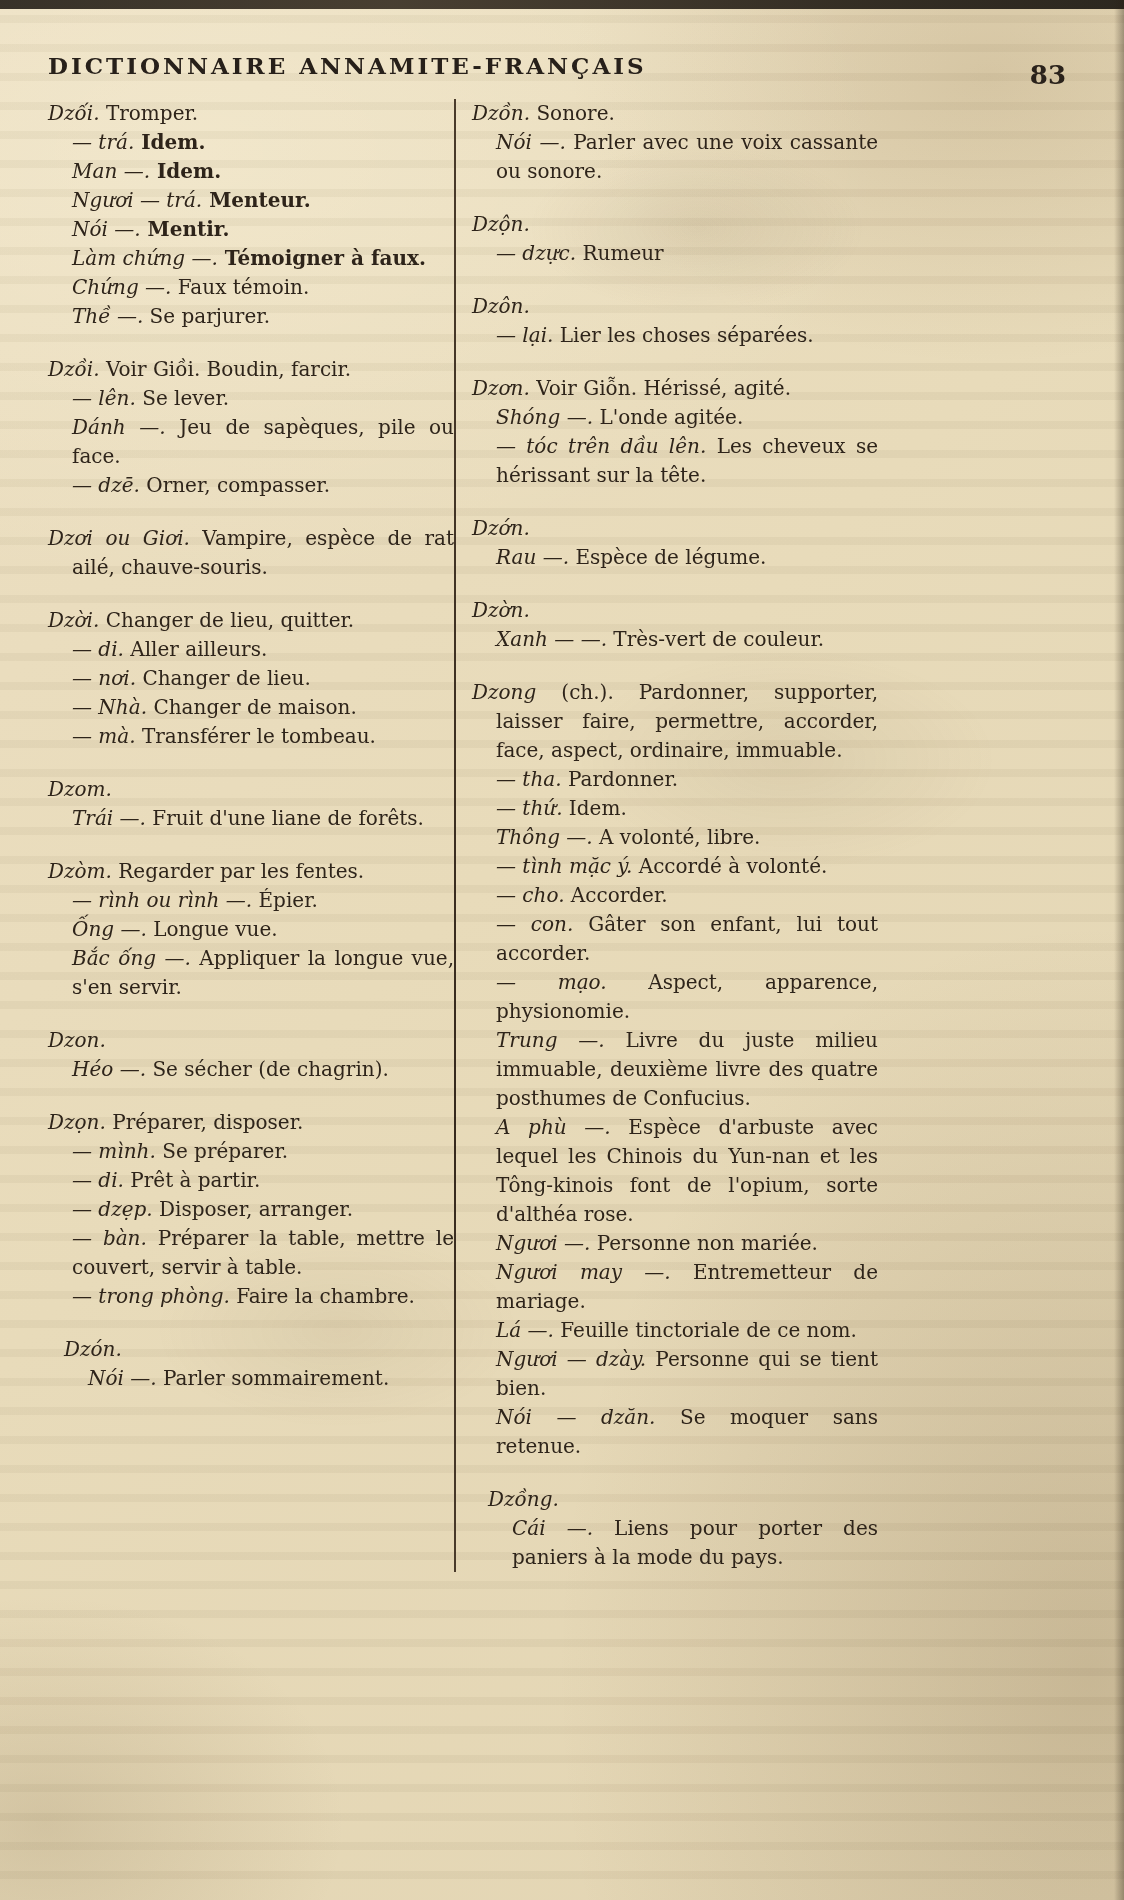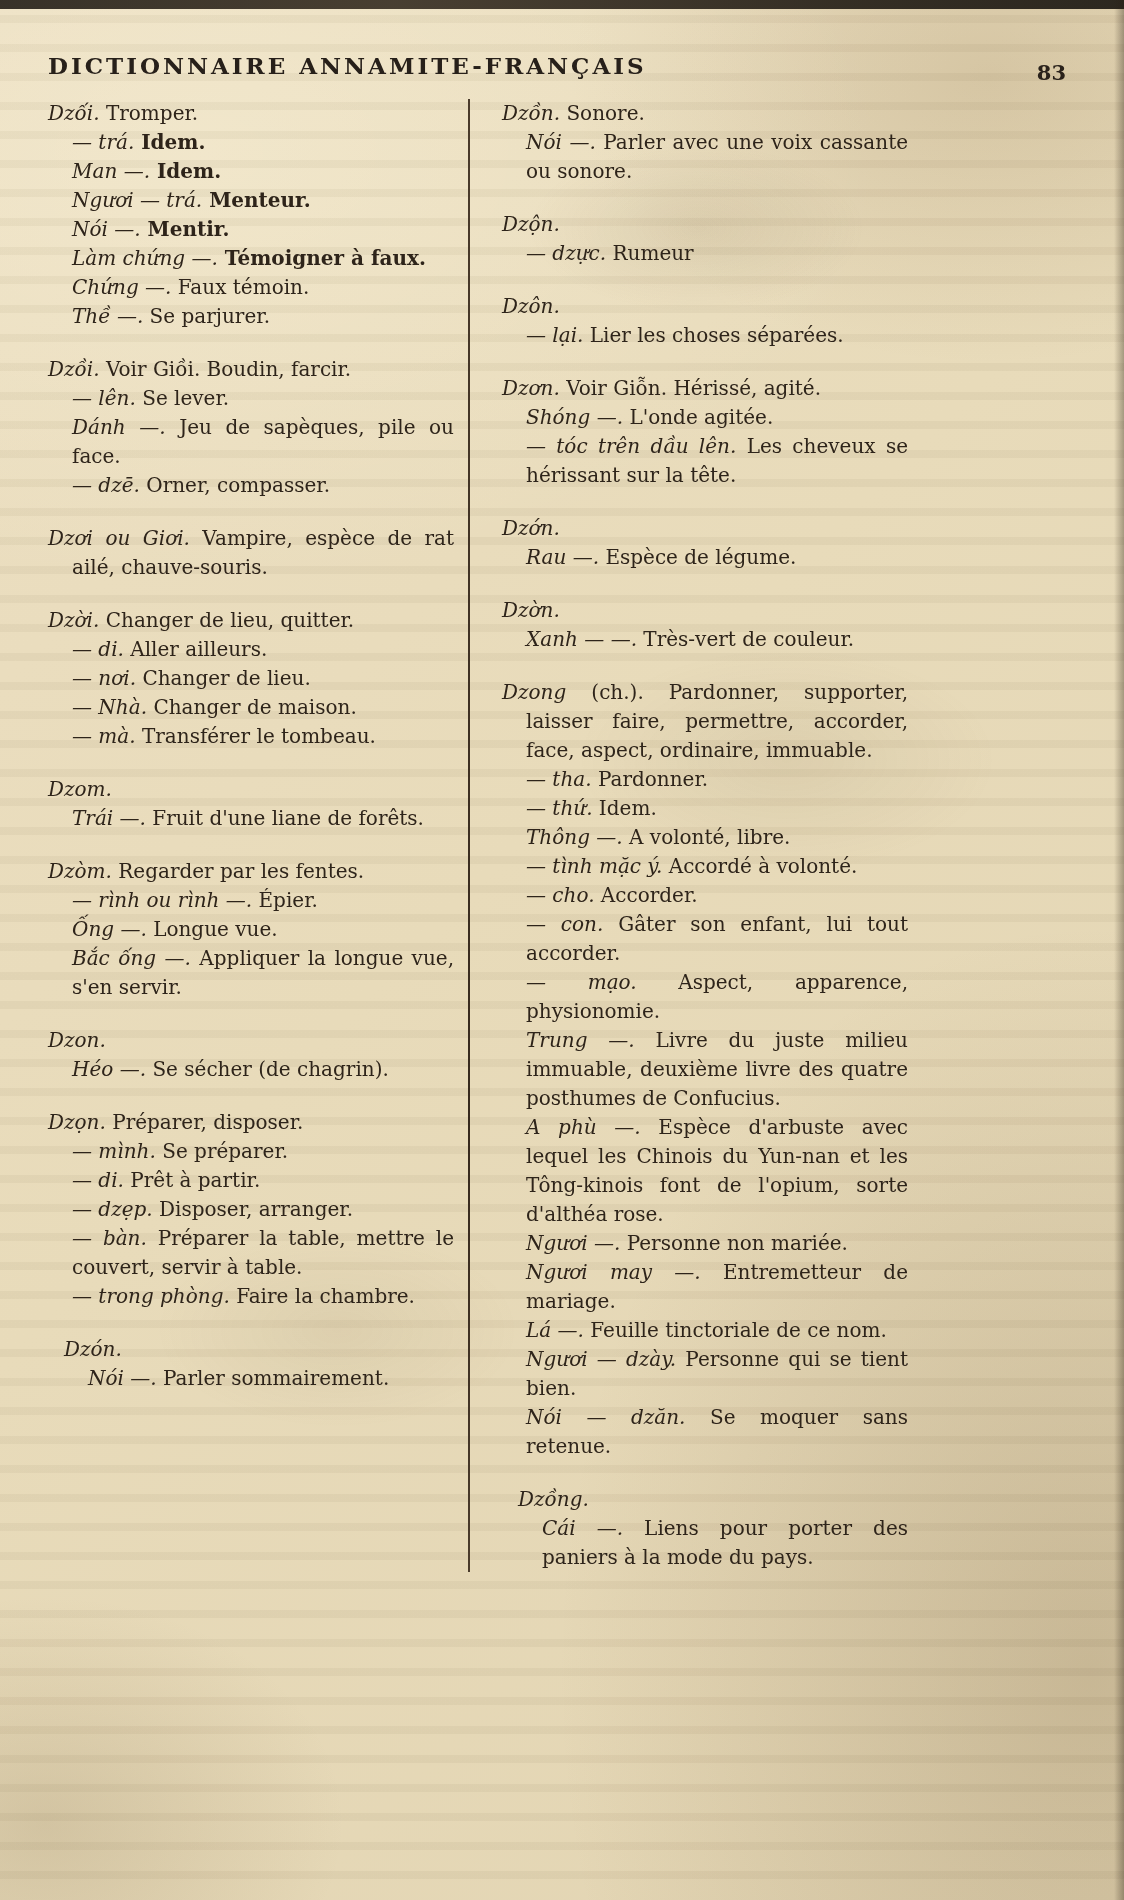--- a/index.html
+++ b/index.html
@@ -31,29 +31,29 @@
     background:linear-gradient(90deg,#17120c 0%,#2b2217 35%,#17120c 75%,#0e0b07 100%);
     opacity:.85;}
   .scan-right-edge{position:absolute;top:0;right:0;bottom:0;width:10px;
     background:linear-gradient(270deg,rgba(40,30,18,0.35),transparent);}
   .header{position:relative;width:860px;margin:0;padding:52px 0 0 48px;}
   .title{
     font-weight:bold;font-size:23px;letter-spacing:3px;
     color:#27201a;margin:0;
   }
   .page-number{
-    position:absolute;top:60px;right:58px;font-size:21px;font-weight:bold;color:#2a221b;
+    position:absolute;top:60px;right:58px;font-size:26px;font-weight:bold;color:#2a221b;
   }
   .textblock{
     position:relative;margin:20px 0 0 48px;width:862px;
   }
   .cols{display:flex;align-items:stretch;}
   .col{width:406px;font-size:20px;line-height:29px;}
-  .col-left{padding-right:14px;}
-  .col-right{padding-left:32px;}
+  .col-left{}
+  .col-right{padding-left:16px;}
   .divider{width:2px;background:linear-gradient(#4a3b2b,#36291d 70%,#4a3b2b);align-self:stretch;}
   .entry{margin:0 0 24px 0;}
   .entry:last-child{margin-bottom:0;margin-left:16px;}
   .line{margin:0;padding-left:24px;text-indent:0;text-align:justify;}
   .line.head{text-indent:-24px;}
   .vi{font-style:italic;}
   .b .fr{font-weight:bold;}
 </style>
 </head>
 <body>

